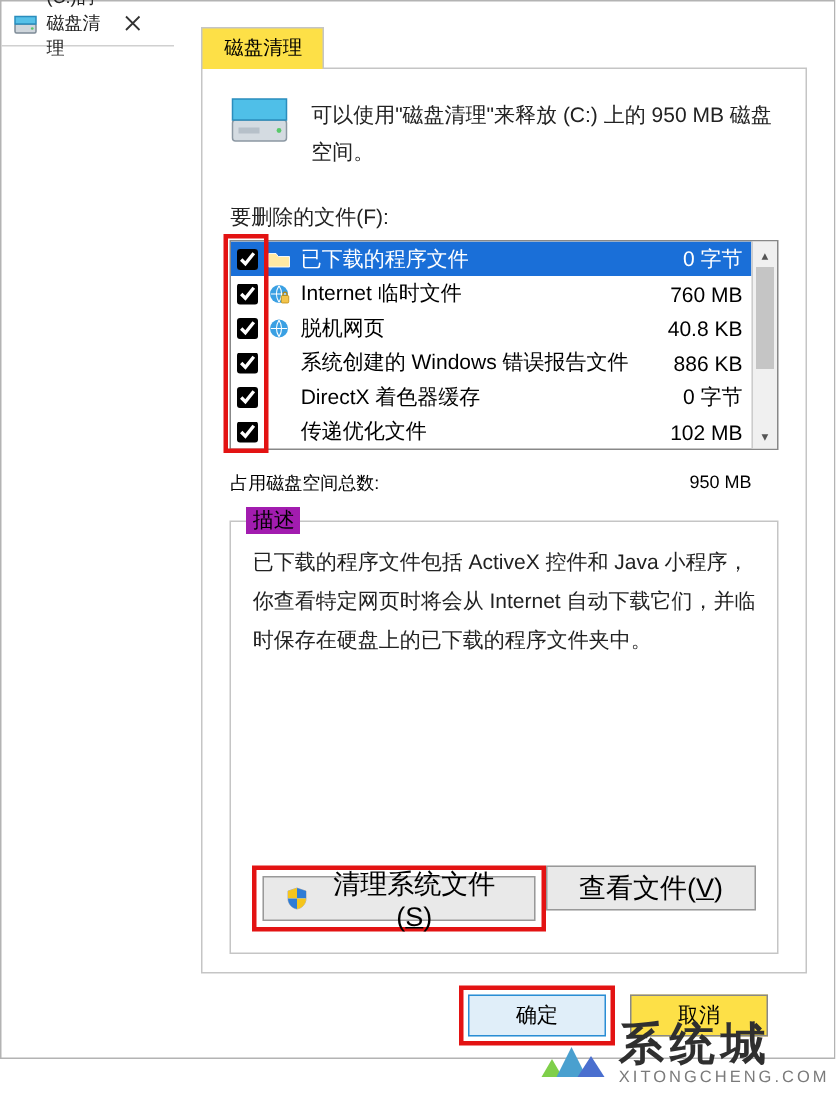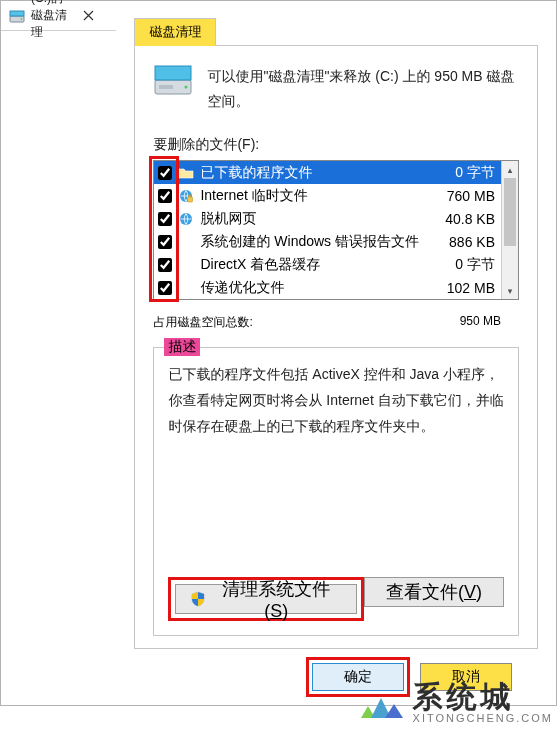--- a/index.html
+++ b/index.html
@@ -142,21 +142,21 @@
     margin-top: 16px;
     padding: 14px 14px 14px 14px;
     position:relative;
     flex:1;
     display:flex; flex-direction:column;
     min-height: 0;
   }
   .groupbox-title {
     position:absolute;
     top:-10px; left:10px;
-    background:#ec4899;
+    background:#a21caf;
     padding: 0 4px;
     font-size:14px;
   }
   .desc-text {
     font-size:14px;
     line-height: 1.85;
     color:#222;
     flex:1;
   }
   .group-btn-row {

